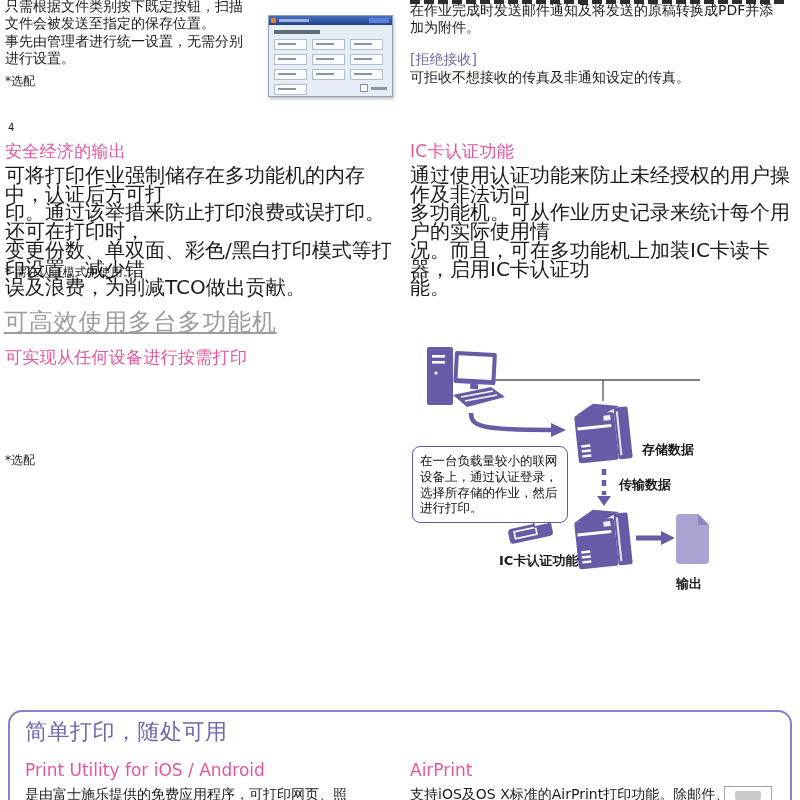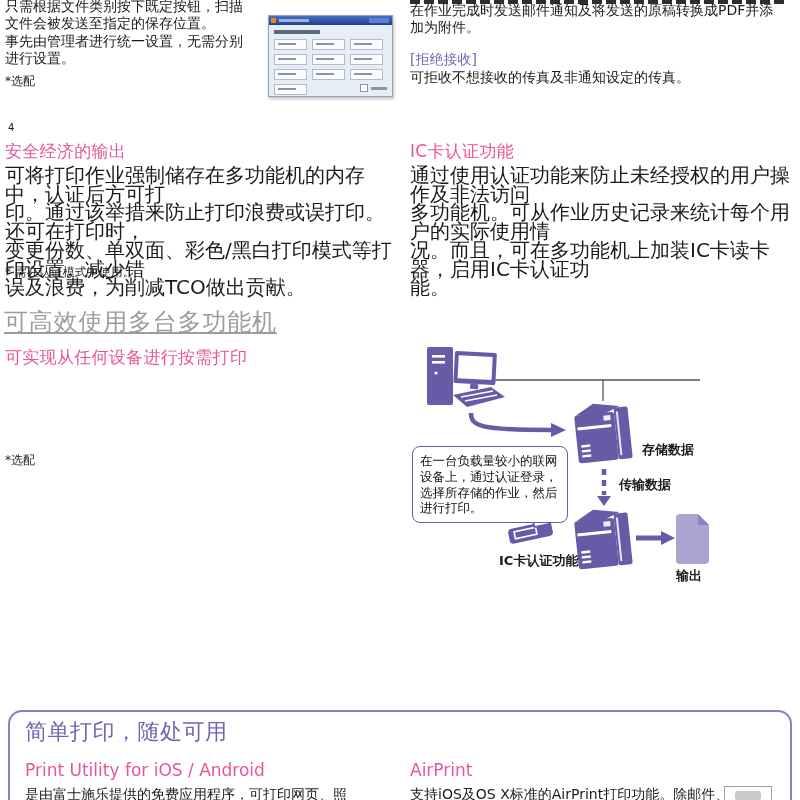--- a/index.html
+++ b/index.html
@@ -177,21 +177,21 @@
       </g>
     </svg>
 
     <div class="dg-label" style="left:237px;top:106px;">存储数据</div>
     <div class="dg-label" style="left:214px;top:141px;">传输数据</div>
     <div class="bubble">在一台负载量较小的联网
 设备上，通过认证登录，
 选择所存储的作业，然后
 进行打印。</div>
     <div class="dg-label" style="left:94px;top:217px;">IC卡认证功能</div>
-    <div class="dg-label" style="left:271px;top:232px;">输出</div>
+    <div class="dg-label" style="left:271px;top:240px;">输出</div>
   </div>
 
   <div class="abs mobile-box"></div>
   <div class="abs purple-h" style="left:25px;top:717px;">简单打印，随处可用</div>
   <div class="abs latin-h" style="left:25px;top:760px;">Print Utility for iOS / Android</div>
   <div class="abs latin-h" style="left:410px;top:760px;">AirPrint</div>
   <div class="abs clip-line" style="left:25px;top:786px;width:362px;">是由富士施乐提供的免费应用程序，可打印网页、照</div>
   <div class="abs clip-line" style="left:410px;top:786px;width:312px;">支持iOS及OS X标准的AirPrint打印功能。除邮件、Sa</div>
   <div class="abs logo-box">
     <div class="logo-blob"></div>

